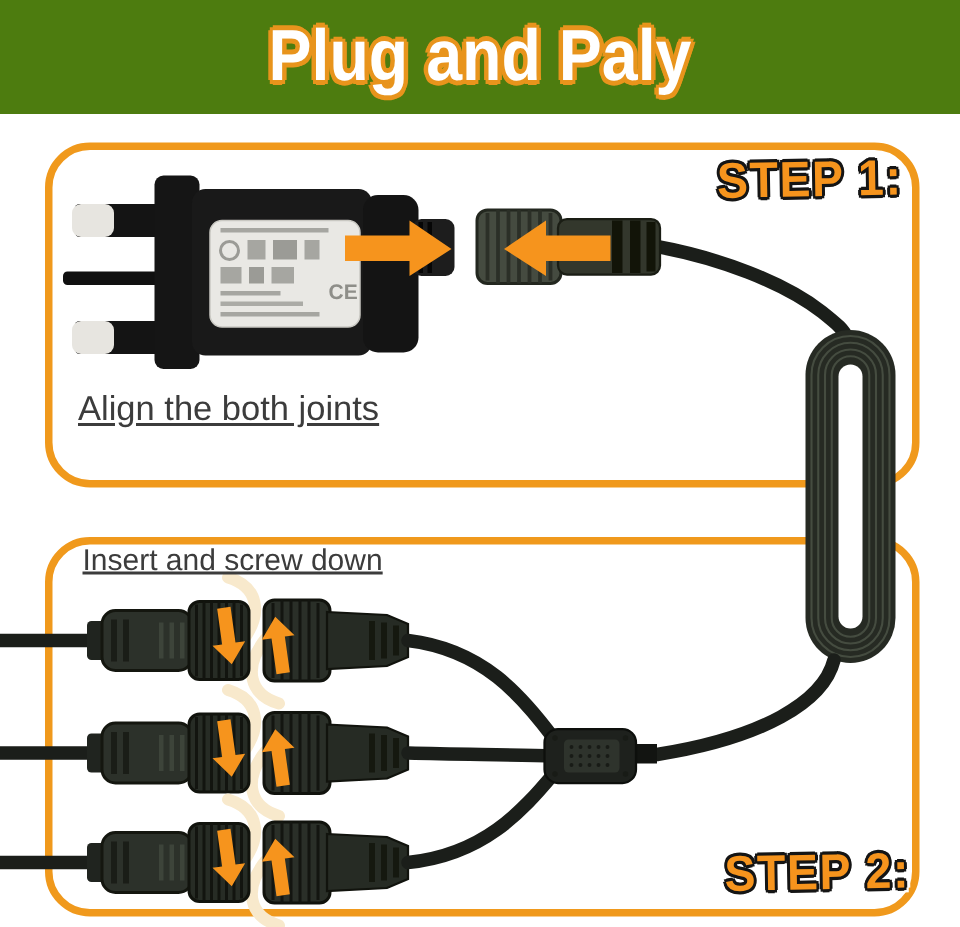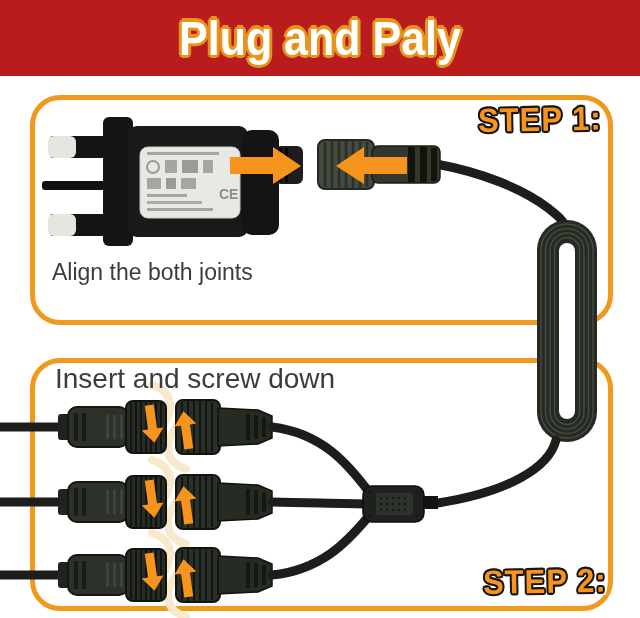--- a/index.html
+++ b/index.html
@@ -3,21 +3,21 @@
 <meta charset="utf-8">
 <style>
   html,body{margin:0;padding:0;}
   body{
     width:640px;height:618px;position:relative;overflow:hidden;
     background:#ffffff;
     font-family:"Liberation Sans", sans-serif;
   }
   .banner{
     position:absolute;left:0;top:0;width:640px;height:76px;
-    background:#b91c1c;
+    background:#4d7c0f;
     display:flex;align-items:center;justify-content:center;
   }
   .banner-title{
     color:#ffffff;font-size:43px;font-weight:bold;letter-spacing:0px;
     transform:scaleY(1.12);
     text-shadow:
       -3px 0 0 #E8941C, 3px 0 0 #E8941C, 0 -3px 0 #E8941C, 0 3px 0 #E8941C,
       -2px -2px 0 #E8941C, 2px -2px 0 #E8941C, -2px 2px 0 #E8941C, 2px 2px 0 #E8941C;
   }
   .step-box{
@@ -32,24 +32,24 @@
     transform:scaleY(1.08) rotate(-1deg);
     text-shadow:
       -2px 0 0 #151515, 2px 0 0 #151515, 0 -2px 0 #151515, 0 2px 0 #151515,
       -1.5px -1.5px 0 #151515, 1.5px -1.5px 0 #151515, -1.5px 1.5px 0 #151515, 1.5px 1.5px 0 #151515,
       -4px 0 0 #ffffff, 4px 0 0 #ffffff, 0 -4px 0 #ffffff, 0 4px 0 #ffffff,
       -3px -3px 0 #ffffff, 3px -3px 0 #ffffff, -3px 3px 0 #ffffff, 3px 3px 0 #ffffff;
   }
   #step1-label{left:478px;top:102px;}
   #step2-label{left:483px;top:564px;}
   .instruction{
-    position:absolute;z-index:3;color:#3C3C3C;
+    position:absolute;z-index:3;color:#3C3C3C;text-decoration:underline;
   }
   #step1-instruction{left:52px;top:257px;font-size:23px;line-height:31px;}
-  #step2-instruction{left:55px;top:363px;font-size:28px;}
+  #step2-instruction{left:55px;top:363px;font-size:20px;}
   #illustration{
     position:absolute;left:0;top:0;z-index:2;pointer-events:none;
   }
 </style>
 </head>
 <body>
 
 <div class="banner">
   <div class="banner-title">Plug and Paly</div>
 </div>

